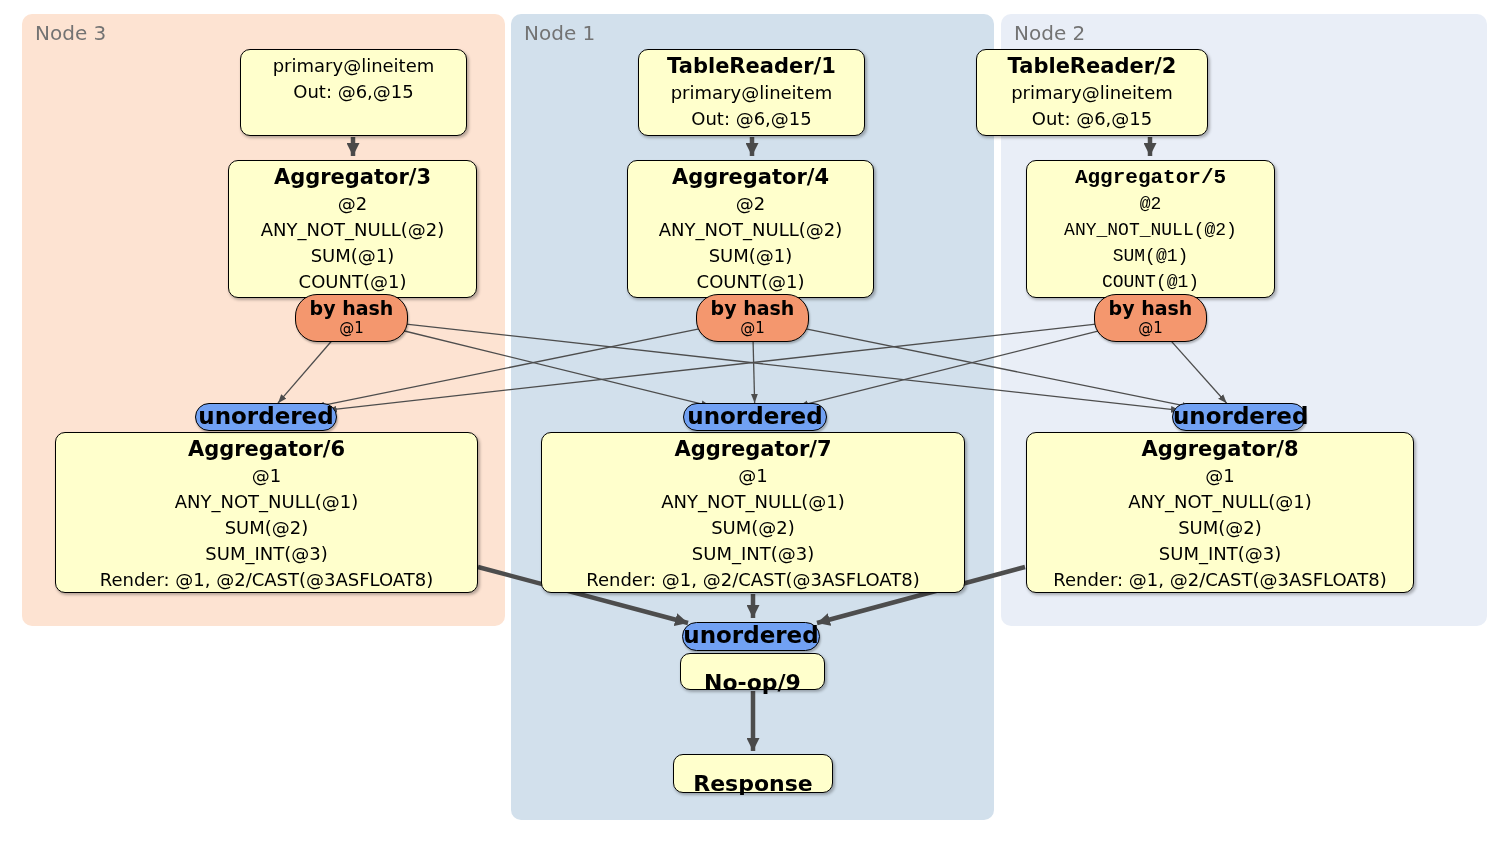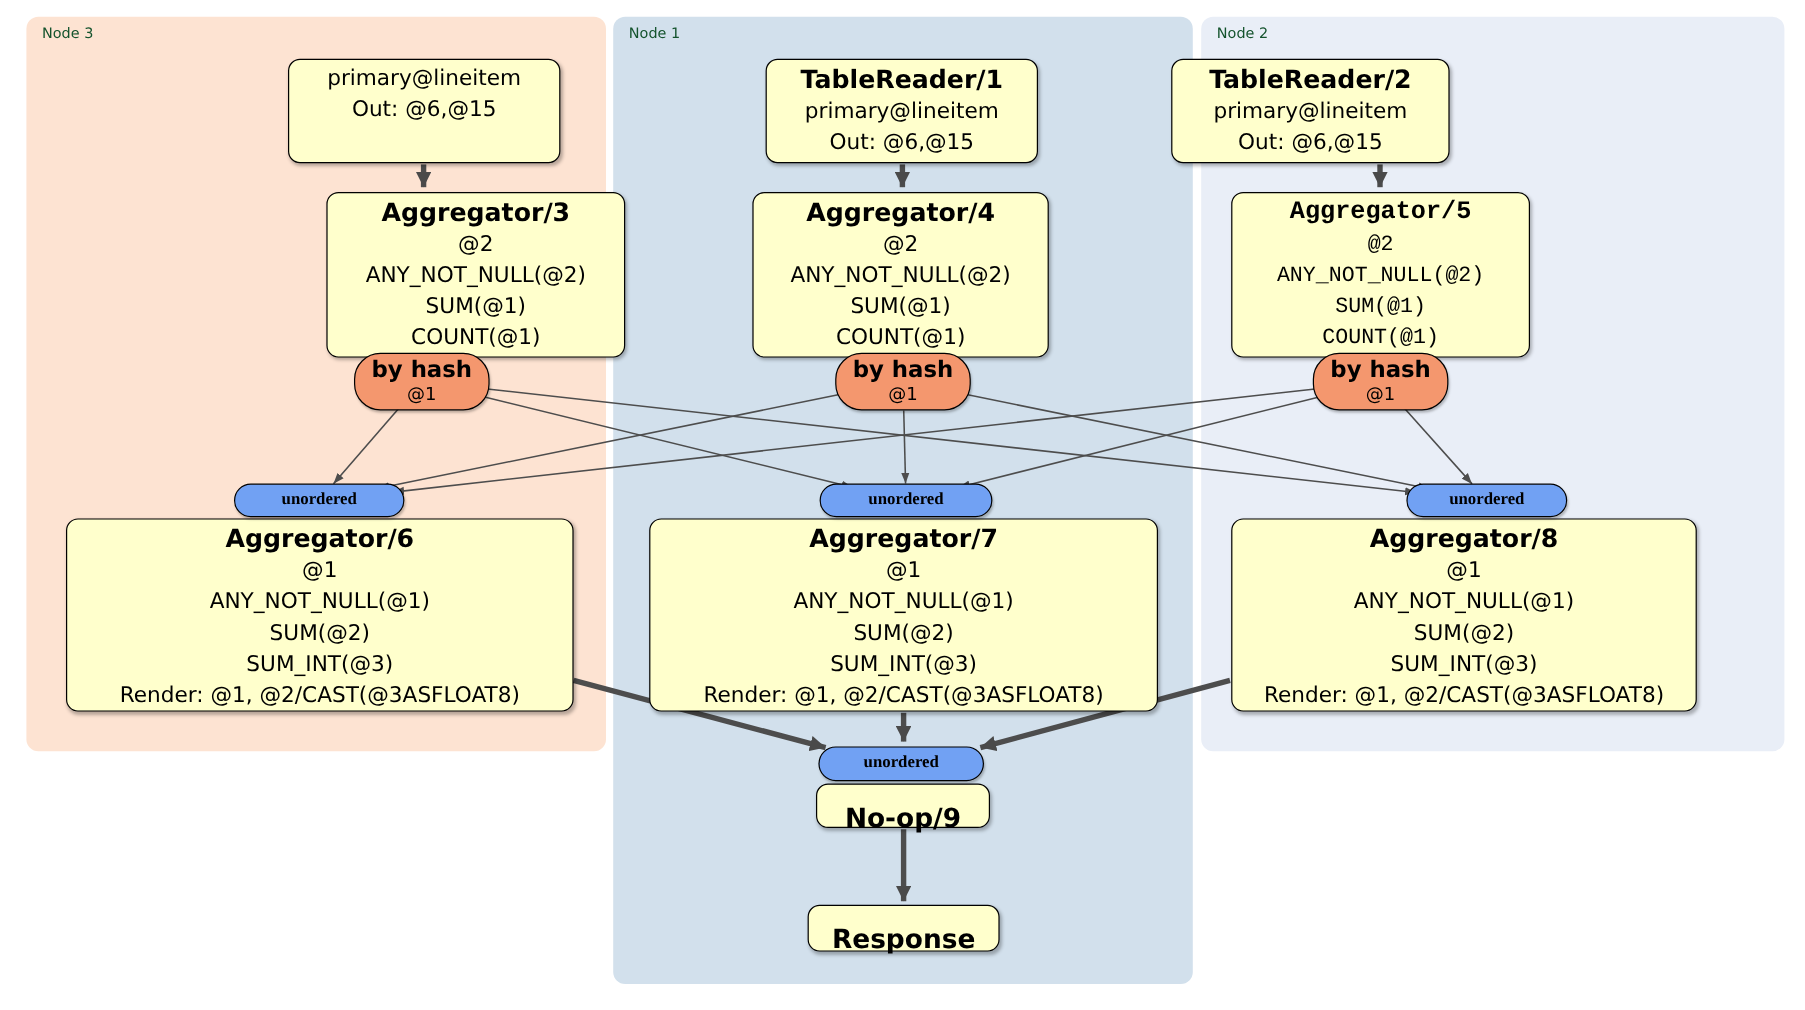--- a/index.html
+++ b/index.html
@@ -8,21 +8,21 @@
     font-family:"DejaVu Sans","Liberation Sans",sans-serif;color:#000;
     background:#ffffff;
   }
   .panel{
     position:absolute;border-radius:10px;z-index:1;
   }
   #panel-node3{background:var(--c-node3,#fde3d2);}
   #panel-node1{background:var(--c-node1,#d2e0ec);}
   #panel-node2{background:var(--c-node2,#e9eef7);}
   .panel-label{
-    position:absolute;top:7px;left:13px;font-size:12px;color:#14532d;
+    position:absolute;top:7px;left:13px;font-size:20px;color:#737373;
   }
   #edge-layer{position:absolute;left:0;top:0;z-index:5;}
   .box{
     position:absolute;z-index:10;box-sizing:border-box;
     background:var(--c-box,#ffffcc);
     border:1.5px solid #000;border-radius:10px;
     text-align:center;padding-top:3px;
     box-shadow:1.5px 2px 3px rgba(0,0,0,0.28);
   }
   .box-title{font-weight:bold;font-size:21px;line-height:27px;white-space:nowrap;}
@@ -35,21 +35,21 @@
     box-shadow:1px 2px 2px rgba(0,0,0,0.25);
   }
   .router{
     background:var(--c-router,#f4976e);border-radius:22px;padding-top:2px;
   }
   .router-title{font-weight:bold;font-size:19px;line-height:23px;}
   .router-sub{font-size:15px;line-height:17px;}
   .stream{
     background:var(--c-stream,#71a1f3);border-radius:15px;
   }
-  .stream-label{font-weight:bold;font-size:14px;line-height:25px;font-family:Liberation Serif, serif;}
+  .stream-label{font-weight:bold;font-size:23px;line-height:25px;}
 </style>
 </head>
 <body>
 
 <div class="canvas">
 
   <div class="panel" id="panel-node3" style="left: 22px; top: 14px; width: 483px; height: 612px;">
     <div class="panel-label">Node 3</div>
   </div>
   <div class="panel" id="panel-node1" style="left: 511px; top: 14px; width: 483px; height: 806px;">
@@ -96,21 +96,21 @@
     <div class="box-title">TableReader/1</div>
     <div class="box-line">primary@lineitem</div>
     <div class="box-line">Out: @6,@15</div>
   </div>
   <div class="box" id="box-tr2" style="left: 976px; top: 49px; width: 232px; height: 87px;">
     <div class="box-title">TableReader/2</div>
     <div class="box-line">primary@lineitem</div>
     <div class="box-line">Out: @6,@15</div>
   </div>
 
-  <div class="box" id="box-agg3" style="left: 228px; top: 160px; width: 249px; height: 138px; margin-left: 44px;">
+  <div class="box" id="box-agg3" style="left: 228px; top: 160px; width: 249px; height: 138px;">
     <div class="box-title">Aggregator/3</div>
     <div class="box-line">@2</div>
     <div class="box-line">ANY_NOT_NULL(@2)</div>
     <div class="box-line">SUM(@1)</div>
     <div class="box-line">COUNT(@1)</div>
   </div>
   <div class="box" id="box-agg4" style="left: 627px; top: 160px; width: 247px; height: 138px;">
     <div class="box-title">Aggregator/4</div>
     <div class="box-line">@2</div>
     <div class="box-line">ANY_NOT_NULL(@2)</div>

